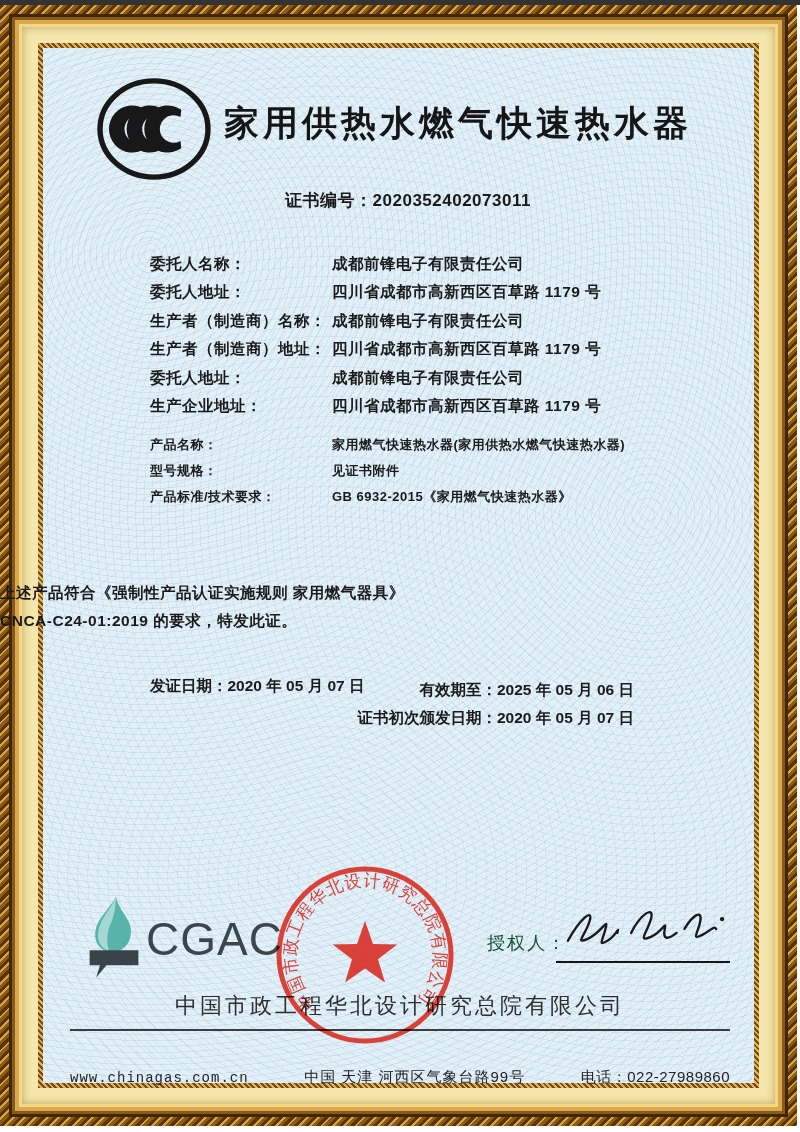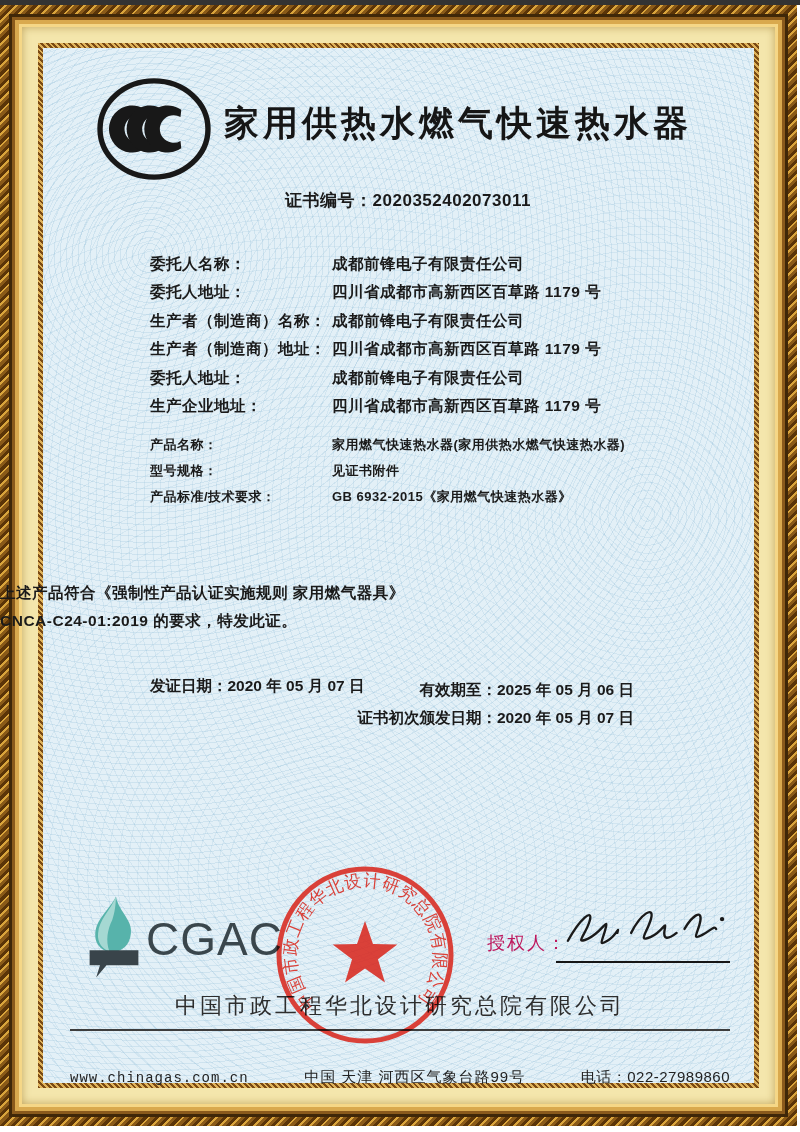--- a/index.html
+++ b/index.html
@@ -34,21 +34,21 @@
   .prow{display:flex;font-size:13px;font-weight:bold;line-height:26px;margin-bottom:0;}
   .prow .lab{width:182px;flex:none;letter-spacing:.5px;}
   .prow .val{width:382px;letter-spacing:.5px;}
   .compliance{left:0;right:0;top:579px;text-align:left;font-size:15.5px;font-weight:bold;line-height:28px;letter-spacing:.5px;}
   .date-issue{left:150px;top:676px;font-size:15.5px;font-weight:bold;}
   .dates-right{right:166px;top:676px;text-align:right;font-size:15.5px;font-weight:bold;line-height:28px;}
   .statement{left:90px;top:845px;font-size:18.5px;letter-spacing:1.6px;color:#222;white-space:nowrap;font-weight:500;}
   .cgac{left:84px;top:892px;display:flex;align-items:center;}
   .cgac-text{font-size:46px;color:#3a464c;letter-spacing:1px;font-weight:500;margin-left:2px;}
   .seal{left:270px;top:860px;opacity:.88;mix-blend-mode:multiply;z-index:5;}
-  .auth{left:487px;top:931px;font-size:18px;letter-spacing:2px;color:#be185d;}
+  .auth{left:487px;top:931px;font-size:18px;letter-spacing:2px;color:#14532d;}
   .sig-line{left:556px;top:961px;width:174px;border-bottom:2px solid #151515;height:0;}
   .signature{left:560px;top:888px;}
   .company{left:0;right:0;top:991px;text-align:center;font-size:22px;letter-spacing:3px;color:#2d2d2d;font-weight:500;}
   .divider{left:70px;right:70px;top:1029px;border-top:2px solid #3d3d3d;height:0;}
   .footer{left:70px;right:70px;top:1039px;display:flex;justify-content:space-between;align-items:baseline;color:#222;}
   .website{font-family:"Liberation Mono",monospace;font-size:14px;letter-spacing:1px;margin-top:31px;}
   .address{font-size:15px;letter-spacing:1px;}
   .phone{font-size:15px;letter-spacing:.5px;}
 </style>
 </head>

